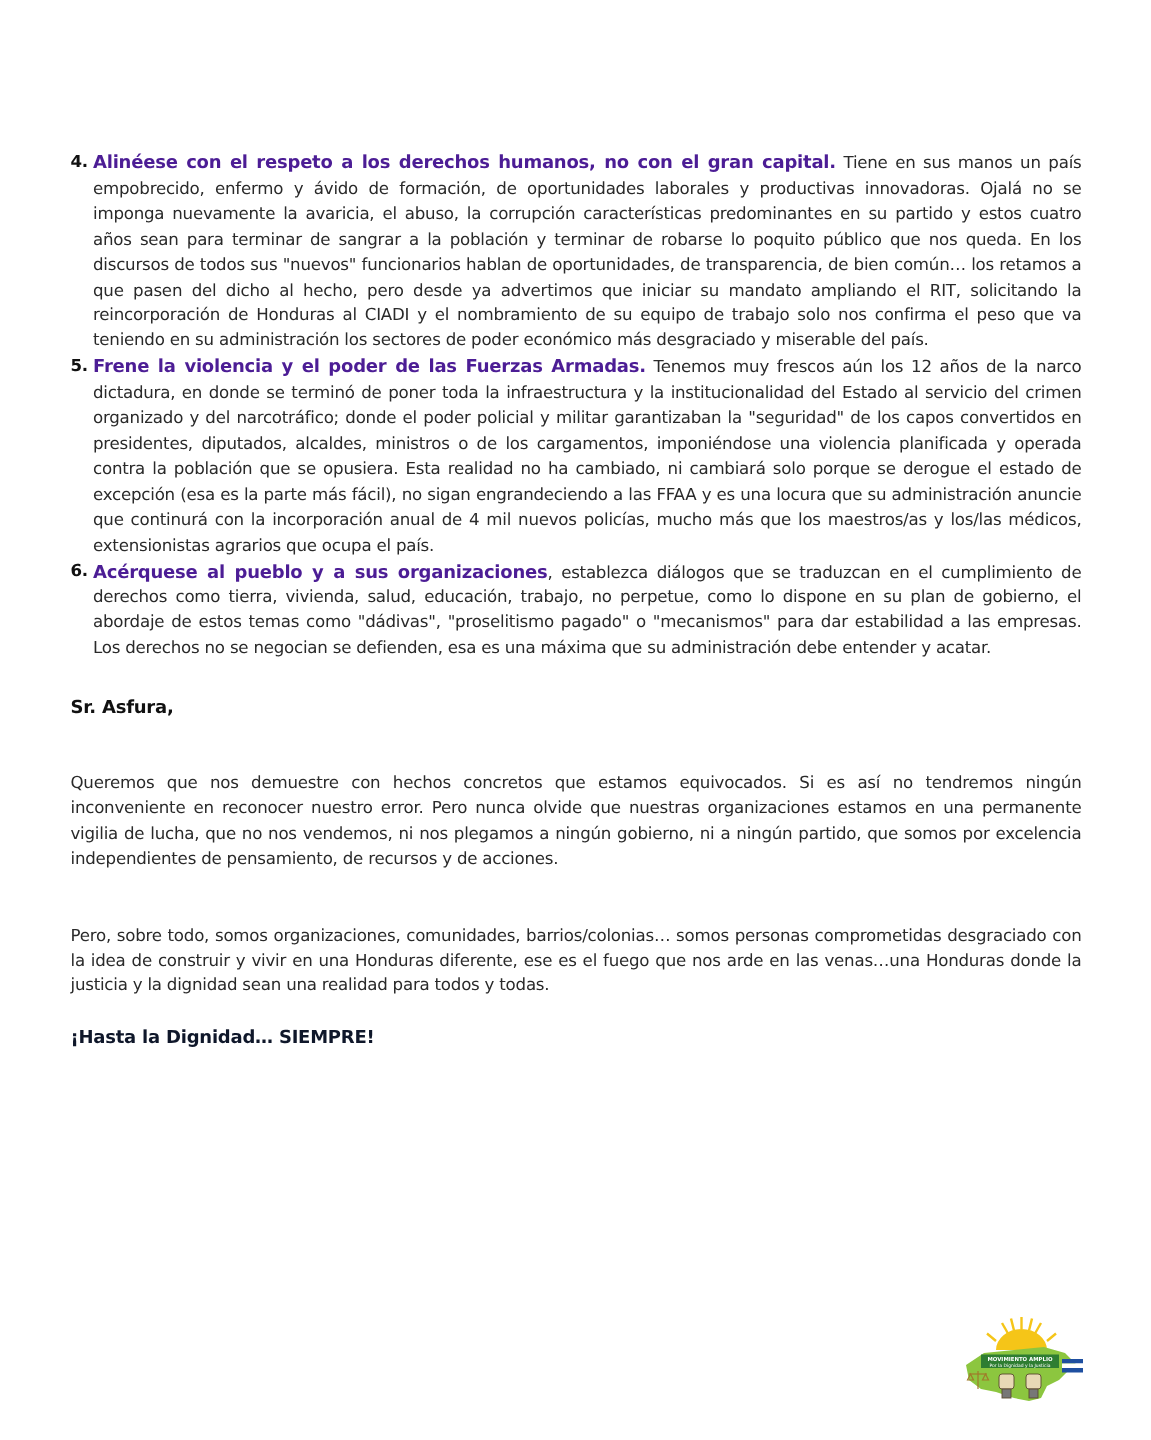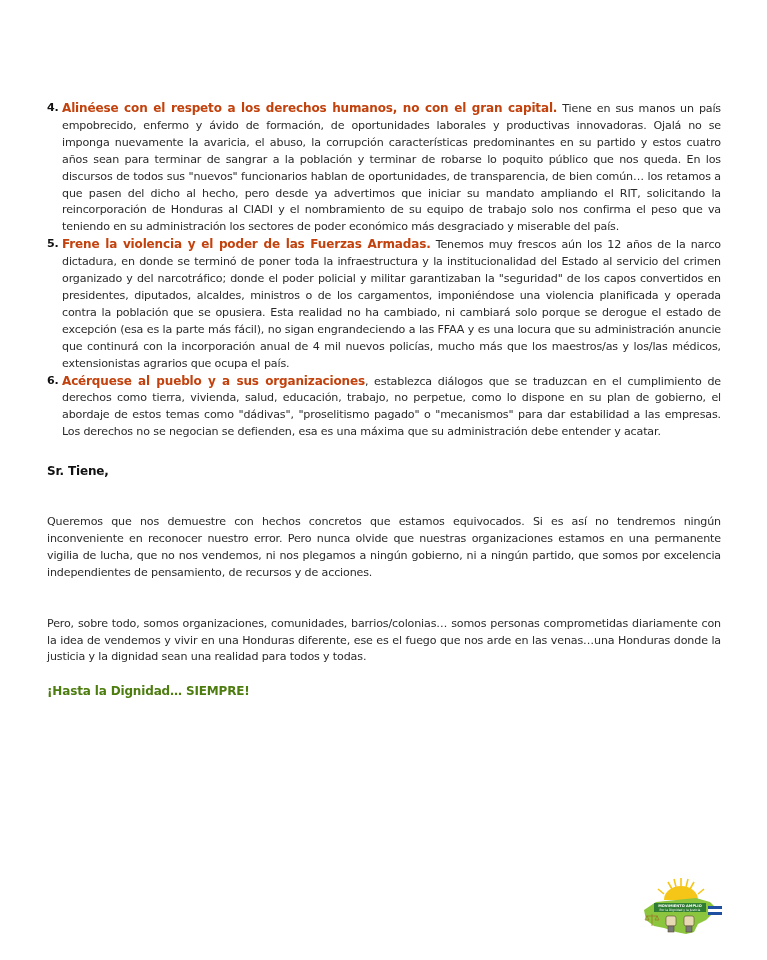--- a/index.html
+++ b/index.html
@@ -3,46 +3,46 @@
 <meta charset="utf-8">
 <style>
   html, body { margin: 0; padding: 0; background: #ffffff; }
   body { width: 767px; height: 960px; position: relative; overflow: hidden;
          font-family: "DejaVu Sans", sans-serif; color: #2a2a2a; }
   .page { position: absolute; left: 47px; top: 100px; width: 674px;
           font-size: 11.1px; line-height: 16.9px; letter-spacing: -0.15px; }
   ol.points { list-style: none; margin: 0; padding: 0; }
   ol.points li { position: relative; padding-left: 15px; text-align: justify; }
   .num { position: absolute; left: 0; top: 0; font-weight: bold; color: #111; }
-  .lead { font-weight: bold; color: #c2410c; font-size: 12px; }
+  .lead { font-weight: bold; color: #4c1d95; font-size: 12px; }
   .salutation { margin-top: 22px; font-weight: bold; color: #111; font-size: 12px; }
   p { margin: 0; text-align: justify; }
   p.gap { margin-top: 34px; }
-  .closing { margin-top: 17px; font-weight: bold; color: #4d7c0f; font-size: 12px; }
+  .closing { margin-top: 17px; font-weight: bold; color: #0f172a; font-size: 12px; }
   .logo { position: absolute; left: 636px; top: 876px; width: 90px; height: 70px; }
 </style>
 </head>
 <body>
 
 <div class="page">
   <ol class="points">
     <li>
       <span class="num">4.</span><span class="lead">Alinéese con el respeto a los derechos humanos, no con el gran capital.</span><span> Tiene en sus manos un país empobrecido, enfermo y ávido de formación, de oportunidades laborales y productivas innovadoras. Ojalá no se imponga nuevamente la avaricia, el abuso, la corrupción características predominantes en su partido y estos cuatro años sean para terminar de sangrar a la población y terminar de robarse lo poquito público que nos queda. En los discursos de todos sus "nuevos" funcionarios hablan de oportunidades, de transparencia, de bien común… los retamos a que pasen del dicho al hecho, pero desde ya advertimos que iniciar su mandato ampliando el RIT, solicitando la reincorporación de Honduras al CIADI y el nombramiento de su equipo de trabajo solo nos confirma el peso que va teniendo en su administración los sectores de poder económico más desgraciado y miserable del país.</span>
     </li>
     <li>
       <span class="num">5.</span><span class="lead">Frene la violencia y el poder de las Fuerzas Armadas.</span><span> Tenemos muy frescos aún los 12 años de la narco dictadura, en donde se terminó de poner toda la infraestructura y la institucionalidad del Estado al servicio del crimen organizado y del narcotráfico; donde el poder policial y militar garantizaban la "seguridad" de los capos convertidos en presidentes, diputados, alcaldes, ministros o de los cargamentos, imponiéndose una violencia planificada y operada contra la población que se opusiera. Esta realidad no ha cambiado, ni cambiará solo porque se derogue el estado de excepción (esa es la parte más fácil), no sigan engrandeciendo a las FFAA y es una locura que su administración anuncie que continurá con la incorporación anual de 4 mil nuevos policías, mucho más que los maestros/as y los/las médicos, extensionistas agrarios que ocupa el país.</span>
     </li>
     <li>
       <span class="num">6.</span><span class="lead">Acérquese al pueblo y a sus organizaciones</span><span>, establezca diálogos que se traduzcan en el cumplimiento de derechos como tierra, vivienda, salud, educación, trabajo, no perpetue, como lo dispone en su plan de gobierno, el abordaje de estos temas como "dádivas", "proselitismo pagado" o "mecanismos" para dar estabilidad a las empresas. Los derechos no se negocian se defienden, esa es una máxima que su administración debe entender y acatar.</span>
     </li>
   </ol>
 
-  <div class="salutation">Sr. Tiene,</div>
+  <div class="salutation">Sr. Asfura,</div>
   <p class="gap">Queremos que nos demuestre con hechos concretos que estamos equivocados. Si es así no tendremos ningún inconveniente en reconocer nuestro error. Pero nunca olvide que nuestras organizaciones estamos en una permanente vigilia de lucha, que no nos vendemos, ni nos plegamos a ningún gobierno, ni a ningún partido, que somos por excelencia independientes de pensamiento, de recursos y de acciones.</p>
-  <p class="gap">Pero, sobre todo, somos organizaciones, comunidades, barrios/colonias… somos personas comprometidas diariamente con la idea de vendemos y vivir en una Honduras diferente, ese es el fuego que nos arde en las venas…una Honduras donde la justicia y la dignidad sean una realidad para todos y todas.</p>
+  <p class="gap">Pero, sobre todo, somos organizaciones, comunidades, barrios/colonias… somos personas comprometidas desgraciado con la idea de construir y vivir en una Honduras diferente, ese es el fuego que nos arde en las venas…una Honduras donde la justicia y la dignidad sean una realidad para todos y todas.</p>
   <div class="closing">¡Hasta la Dignidad… SIEMPRE!</div>
 </div>
 
 <svg class="logo" viewBox="0 0 90 70">
   <g>
     <g stroke="#f5c518" stroke-width="1.6">
       <line x1="45" y1="2" x2="45" y2="10"></line>
         <line x1="32" y1="6" x2="36" y2="13"></line>
       <line x1="58" y1="6" x2="54" y2="13"></line>
         <line x1="22" y1="13" x2="28" y2="18"></line>

